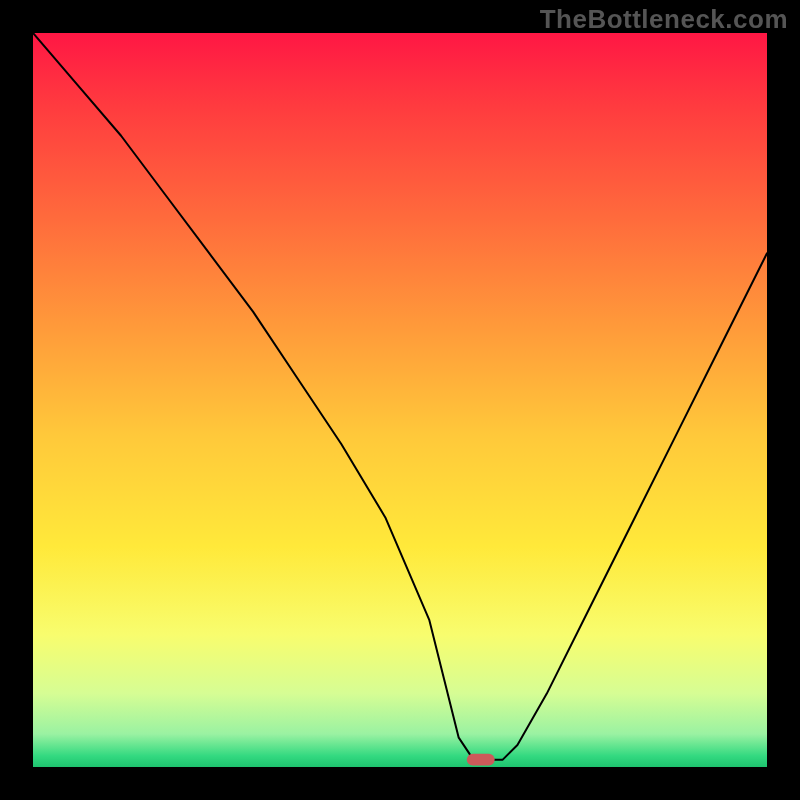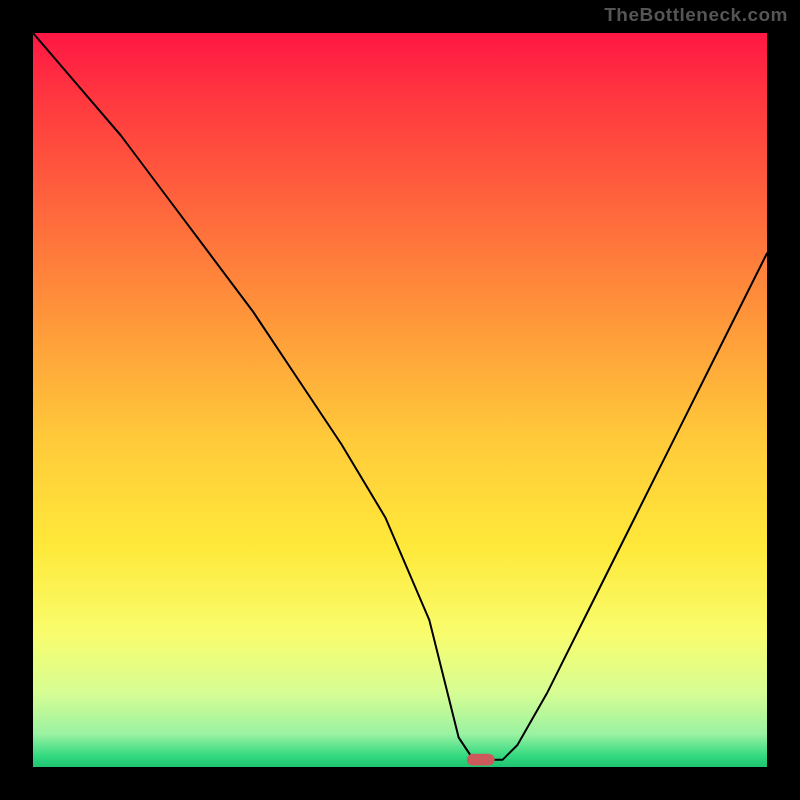--- a/index.html
+++ b/index.html
@@ -15,21 +15,21 @@
     position: relative;
     width: 800px;
     height: 800px;
     background: #000;
   }
   .watermark {
     position: absolute;
     top: 4px;
     right: 12px;
     color: #555;
-    font-size: 19px;
+    font-size: 26px;
     font-weight: 600;
     letter-spacing: 0.5px;
     z-index: 5;
     user-select: none;
   }
   svg.plot {
     position: absolute;
     left: 33px;
     top: 33px;
     width: 734px;

